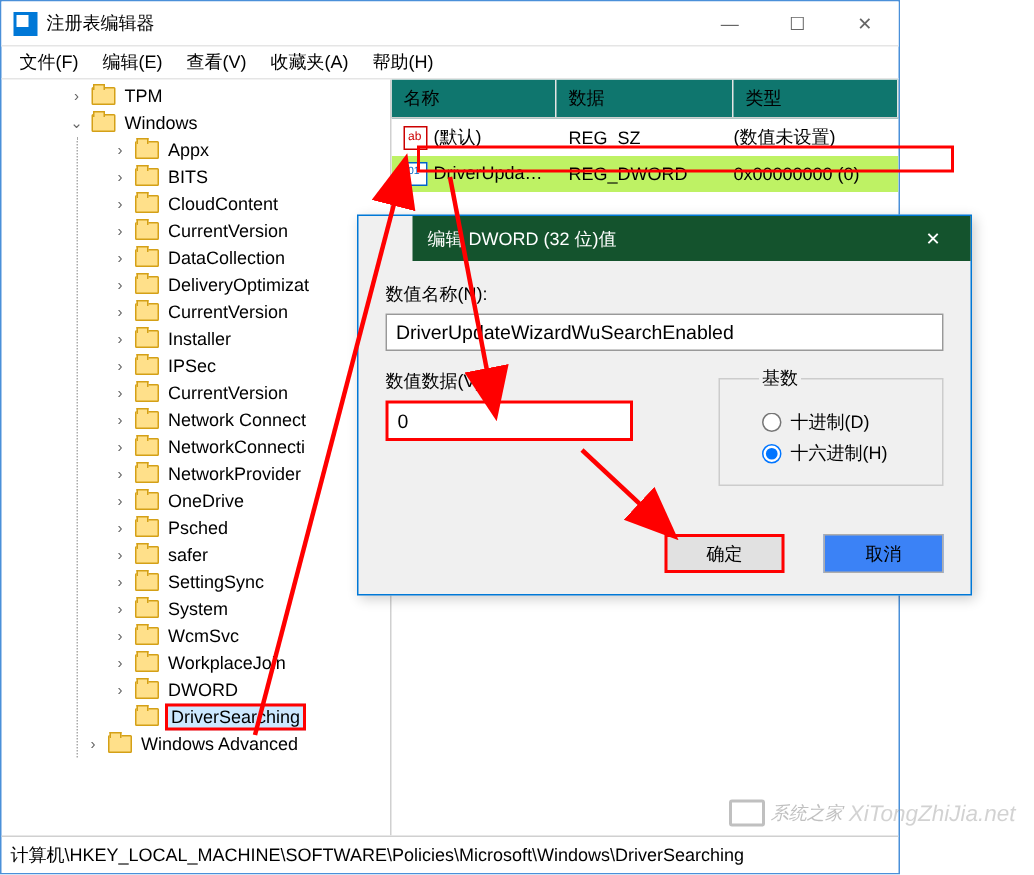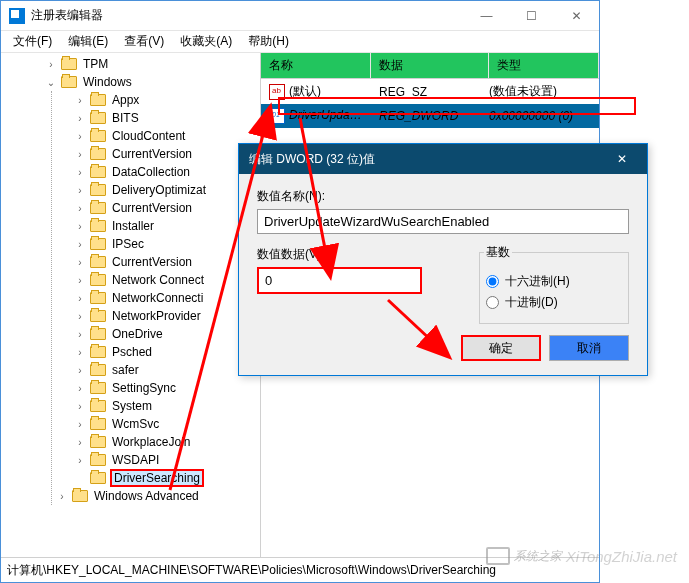--- a/index.html
+++ b/index.html
@@ -13,28 +13,28 @@
 .titlebar-text { flex: 1; color: #000; }
 .win-controls { display: flex; }
 .win-btn { width: 45px; height: 30px; display: flex; align-items: center; justify-content: center; color: #666; }
 
 .menubar { height: 22px; display: flex; align-items: center; padding: 0 4px; border-bottom: 1px solid #e5e5e5; }
 .menu-item { padding: 2px 8px; color: #000; }
 
 .content { flex: 1; display: flex; overflow: hidden; }
 .tree-pane { width: 260px; border-right: 1px solid #d0d0d0; overflow: auto; padding: 2px 0; position: relative; }
 .list-pane { flex: 1; display: flex; flex-direction: column; overflow: hidden; }
-.list-header { display: flex; border-bottom: 1px solid #d0d0d0; background: #22c55e; }
+.list-header { display: flex; border-bottom: 1px solid #d0d0d0; background: #0f766e; }
 .list-header .col { padding: 4px 8px; border-right: 1px solid #e5e5e5; }
 .col-name { width: 110px; }
 .col-type { width: 110px; }
 .col-data { flex: 1; }
 .list-body { flex: 1; overflow: auto; }
 .list-row { display: flex; padding: 2px 0; align-items: center; }
-.list-row.selected { background: #0369a1; font-style: italic; }
+.list-row.selected { background: #bef264; }
 .list-row .cell { padding: 2px 8px; overflow: hidden; white-space: nowrap; text-overflow: ellipsis; }
 .val-icon { width: 16px; height: 16px; display: inline-block; margin-right: 4px; vertical-align: middle; }
 .val-icon.ab { background: #fff; border: 1px solid #c00; position: relative; }
 .val-icon.ab::after { content:"ab"; font-size:8px; color:#c00; position:absolute; top:1px; left:2px; }
 .val-icon.dw { background: #fff; border: 1px solid #0064c8; position: relative; }
 .val-icon.dw::after { content:"01"; font-size:7px; color:#0064c8; position:absolute; top:2px; left:2px; }
 
 .tree-node { white-space: nowrap; position: relative; }
 .tree-row { display: flex; align-items: center; height: 18px; padding-left: 4px; }
 .tree-toggle { width: 12px; height: 12px; display: inline-flex; align-items: center; justify-content: center; color: #666; font-size: 10px; }
@@ -43,44 +43,44 @@
 .tree-label { padding: 0 2px; }
 .tree-label.highlight { background: #ff0; border: 2px solid #f00; }
 .tree-row.sel .tree-label { background: #cce8ff; }
 .tree-children { padding-left: 18px; }
 .tree-lines { border-left: 1px dotted #aaa; margin-left: 10px; }
 
 .statusbar { height: 22px; border-top: 1px solid #d0d0d0; display: flex; align-items: center; padding: 12px 6px; color: #000; white-space: nowrap; overflow: hidden; }
 
 
 .dialog { position: absolute; left: 238px; top: 143px; width: 410px; background: #f0f0f0; border: 1px solid #0078d7; box-shadow: 2px 2px 8px rgba(0,0,0,0.2); }
-.dlg-title { height: 30px; background: #0c4a6e; color: #fff; display: flex; align-items: center; padding: 0 10px; font-size: 13px; }
+.dlg-title { height: 30px; background: #14532d; color: #fff; display: flex; align-items: center; padding: 0 10px; font-size: 13px; margin-left: 36px; }
 .dlg-title-text { flex: 1; }
 .dlg-close { width: 30px; height: 30px; display: flex; align-items: center; justify-content: center; color: #fff; }
 .dlg-body { padding: 14px 18px; }
 .dlg-label { margin-bottom: 4px; color: #000; }
 .dlg-input { width: 100%; border: 1px solid #999; padding: 4px 6px; background: #fff; margin-bottom: 12px; font-size: 13px; }
 .dlg-row { display: flex; gap: 20px; }
 .dlg-col-left { flex: 1; }
 .dlg-col-right { width: 150px; }
 .value-input { border: 2px solid #f00; width: 165px; padding: 4px 6px; background: #fff; font-size: 13px; color: #000; }
 .value-input::selection { background: #0078d7; color: #fff; }
-.fieldset { border: 1px solid #ccc; padding: 8px 6px; margin-top: -2px; }
+.fieldset { border: 1px solid #ccc; padding: 8px 28px; margin-top: -2px; }
 .fieldset-legend { font-size: 12px; background: #f0f0f0; padding: 0 2px; margin-left: -2px; }
 .radio-row { display: flex; align-items: center; margin: 4px 0; }
 .radio-row input { margin-right: 6px; }
-.dlg-buttons { display: flex; justify-content: flex-end; gap: 8px; margin-top: 11px; }
+.dlg-buttons { display: flex; justify-content: flex-end; gap: 26px; margin-top: 32px; }
 .dlg-btn { width: 80px; height: 26px; background: #3b82f6; border: 1px solid #adadad; display: flex; align-items: center; justify-content: center; }
 .dlg-btn.primary { border: 2px solid #f00; background: #e1e1e1; }
 
 
 .arrows { position: absolute; top: 0; left: 0; width: 689px; height: 583px; pointer-events: none; }
 
 
-.watermark { position: absolute; right: 12px; bottom: 18px; color: rgba(150,150,150,0.6); font-style: italic; font-size: 13px; display: flex; align-items: center; gap: 4px; }
+.watermark { position: absolute; right: 12px; bottom: 32px; color: rgba(150,150,150,0.6); font-style: italic; font-size: 13px; display: flex; align-items: center; gap: 4px; }
 .wm-logo { width: 24px; height: 18px; border: 2px solid rgba(150,150,150,0.6); border-radius: 2px; position: relative; }
 
 
 .red-box { position: absolute; border: 2px solid #f00; pointer-events: none; }
 </style>
 </head>
 <body>
 
 <div class="window">
   <div class="titlebar">
@@ -214,21 +214,21 @@
                 <span class="tree-label">WcmSvc</span>
               </div>
               <div class="tree-row">
                 <span class="tree-toggle">›</span>
                 <span class="folder"></span>
                 <span class="tree-label">WorkplaceJoin</span>
               </div>
               <div class="tree-row">
                 <span class="tree-toggle">›</span>
                 <span class="folder"></span>
-                <span class="tree-label">WSDAPI</span>
+                <span class="tree-label">DWORD</span>
               </div>
               <div class="tree-row sel">
                 <span class="tree-toggle"></span>
                 <span class="folder"></span>
                 <span class="tree-label highlight">DriverSearching</span>
               </div>
               <div class="tree-row" style="margin-left: -18px;">
                 <span class="tree-toggle">›</span>
                 <span class="folder"></span>
                 <span class="tree-label">Windows Advanced</span>
@@ -274,26 +274,26 @@
     <input class="dlg-input" readonly="" value="DriverUpdateWizardWuSearchEnabled" style="">
     <div class="dlg-row">
       <div class="dlg-col-left">
         <div class="dlg-label">数值数据(V):</div>
         <input class="value-input" value="0" style="">
       </div>
       <div class="dlg-col-right">
         <fieldset class="fieldset">
           <legend class="fieldset-legend">基数</legend>
           <label class="radio-row">
+            <input type="radio" name="base" style="">
+            <span>十进制(D)</span>
+          </label>
+          <label class="radio-row">
             <input type="radio" name="base" checked="" style="">
             <span>十六进制(H)</span>
-          </label>
-          <label class="radio-row">
-            <input type="radio" name="base" style="">
-            <span>十进制(D)</span>
           </label>
         </fieldset>
       </div>
     </div>
     <div class="dlg-buttons">
       <div class="dlg-btn primary">
           <span>确定</span>
         </div>
       <div class="dlg-btn">
           <span>取消</span>

